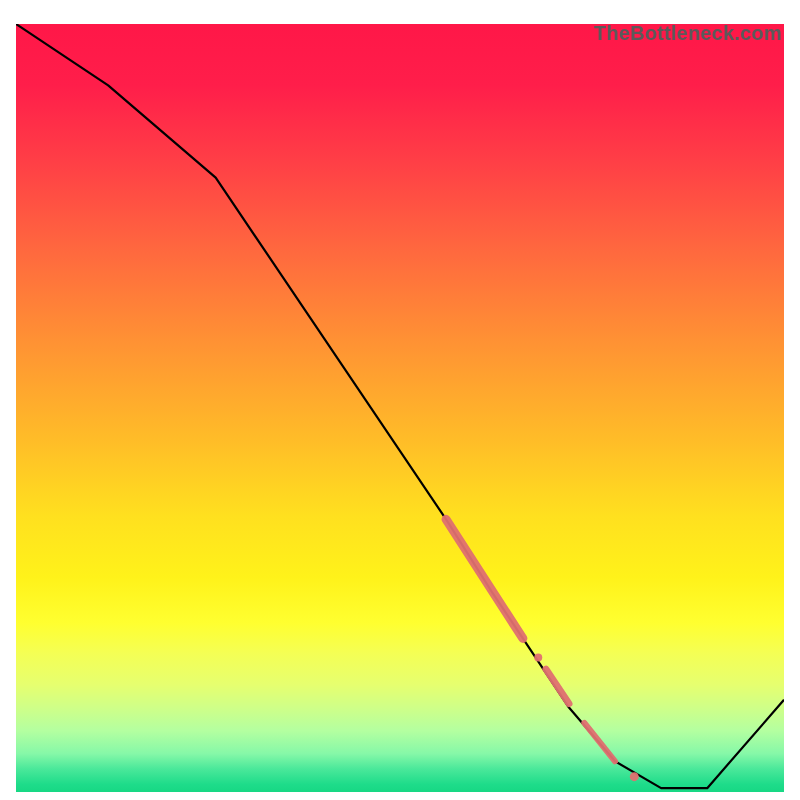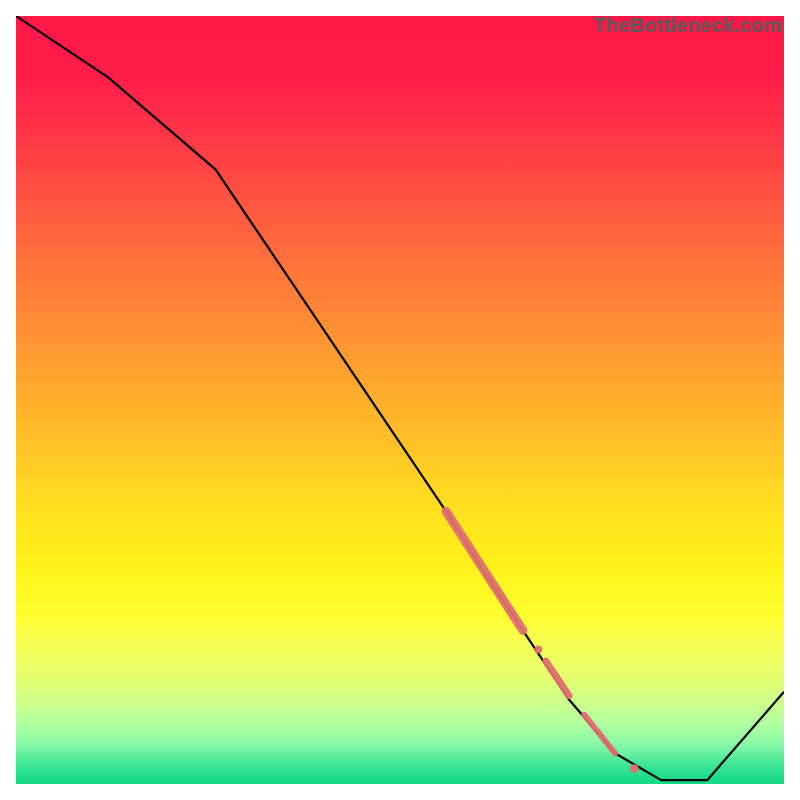--- a/index.html
+++ b/index.html
@@ -8,20 +8,21 @@
     width: 800px;
     height: 800px;
     overflow: hidden;
     font-family: Arial, Helvetica, sans-serif;
   }
   .stage {
     position: relative;
     width: 800px;
     height: 620px;
     background: #ffffff;
+    margin-top: 8px;
   }
   .plot {
     position: absolute;
     left: 16px;
     top: 16px;
     width: 768px;
     height: 768px;
   }
   
   .gradient-fill {

